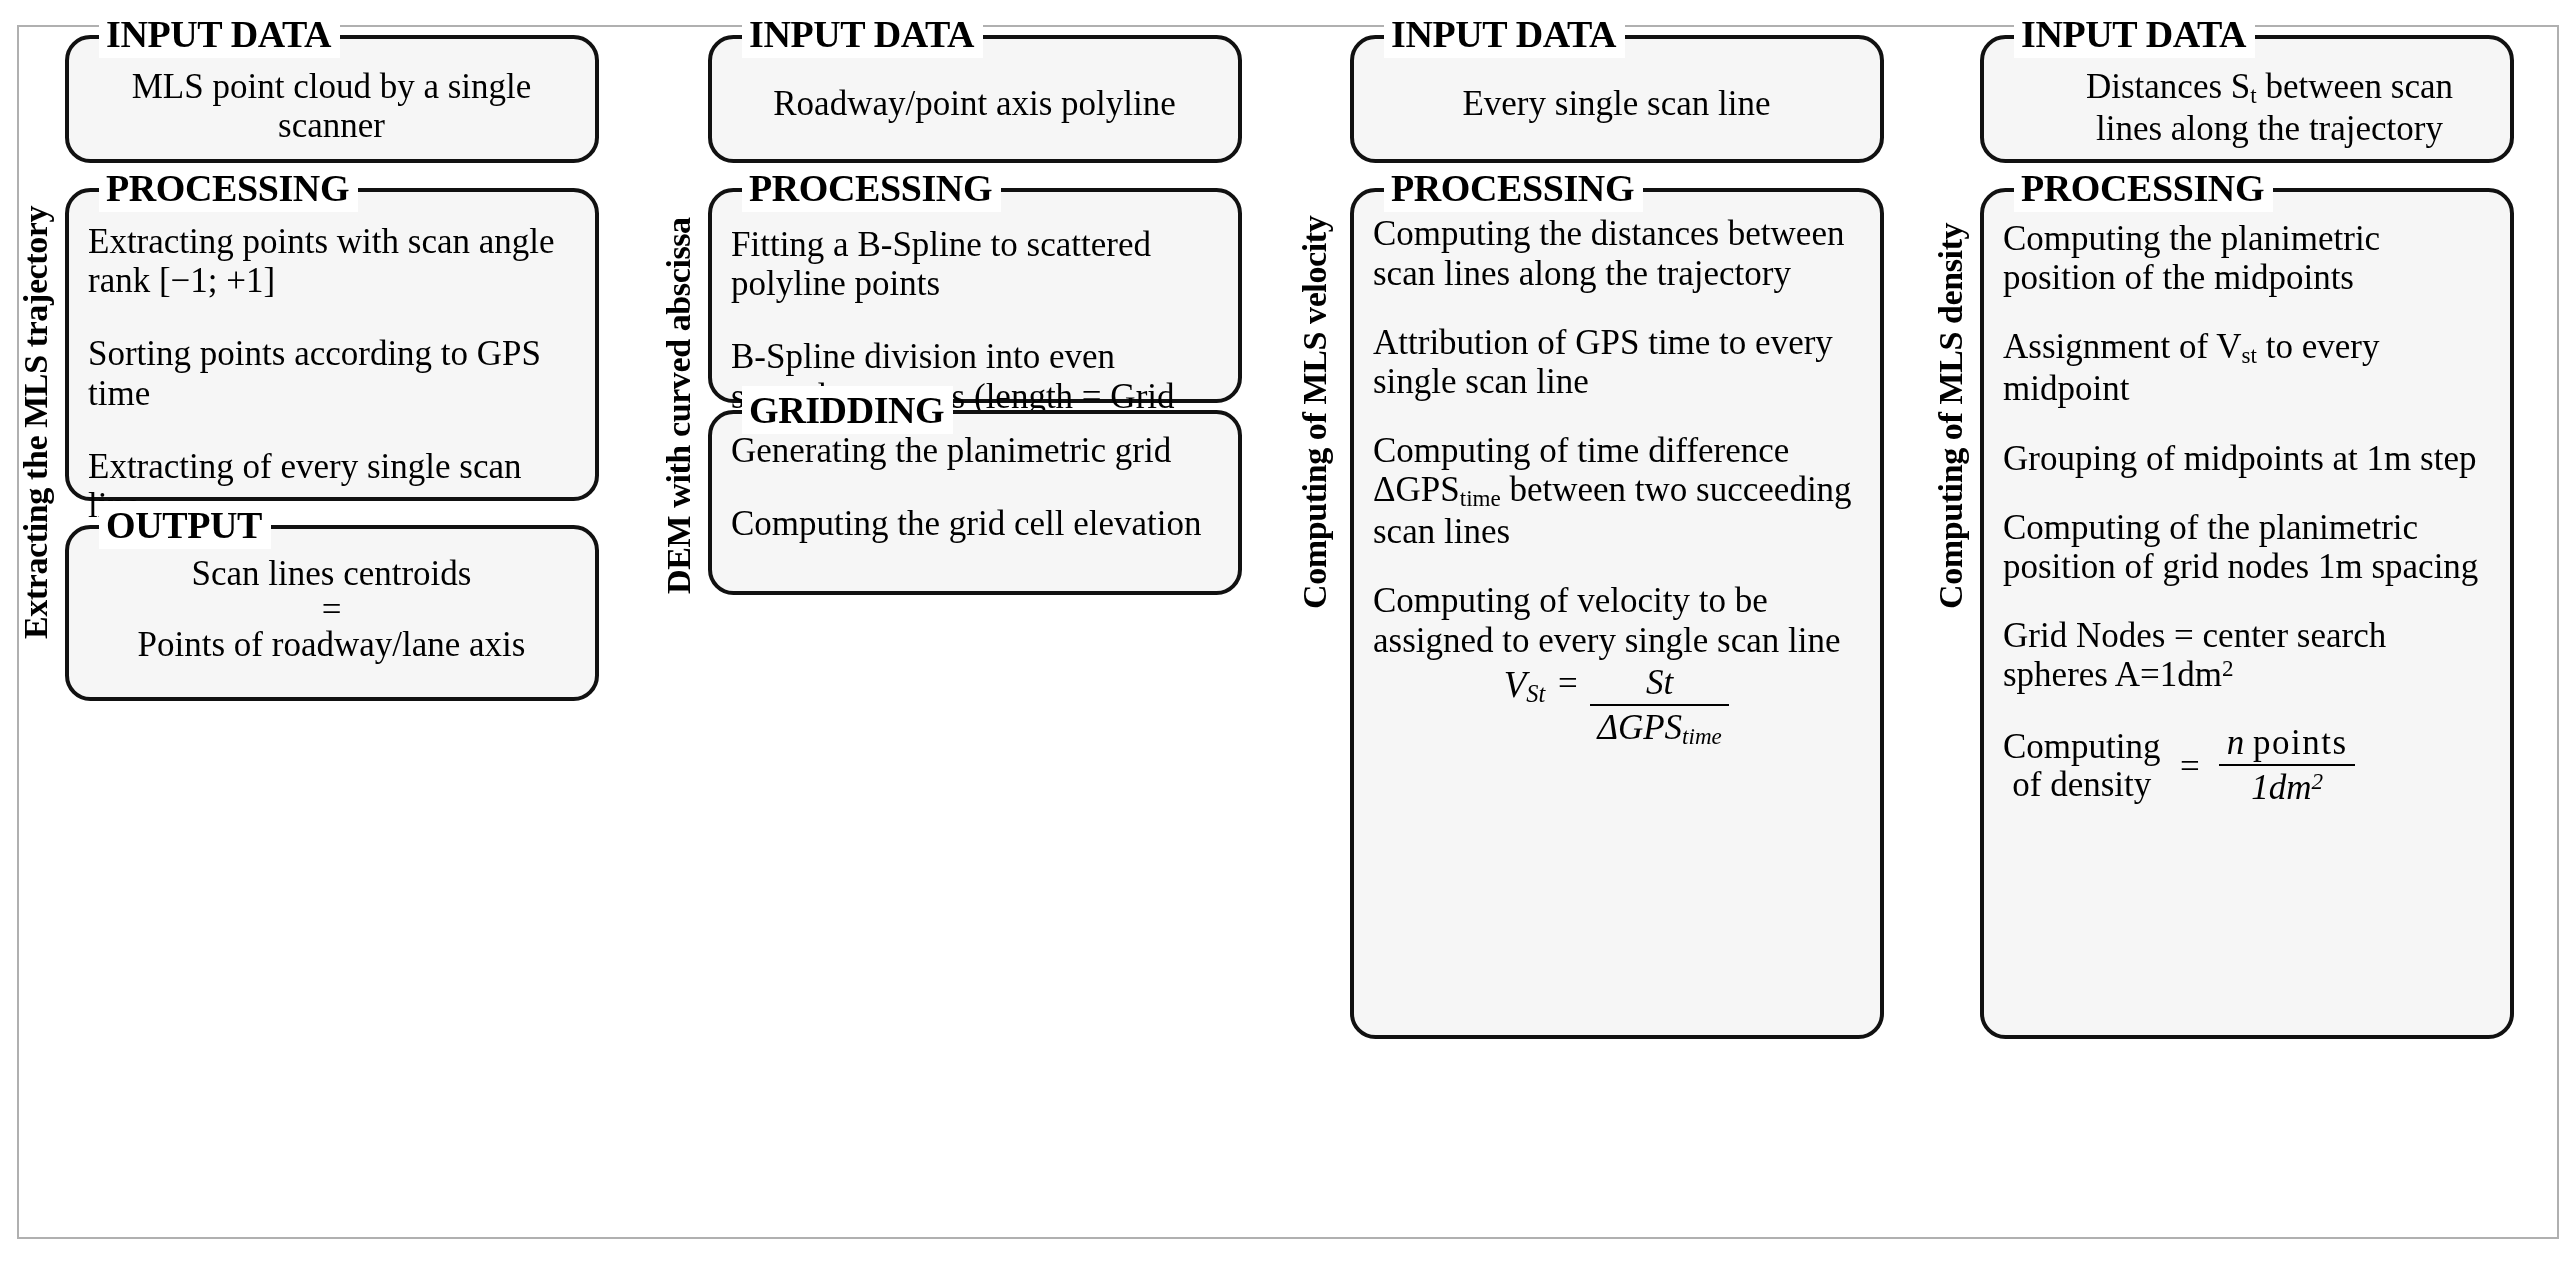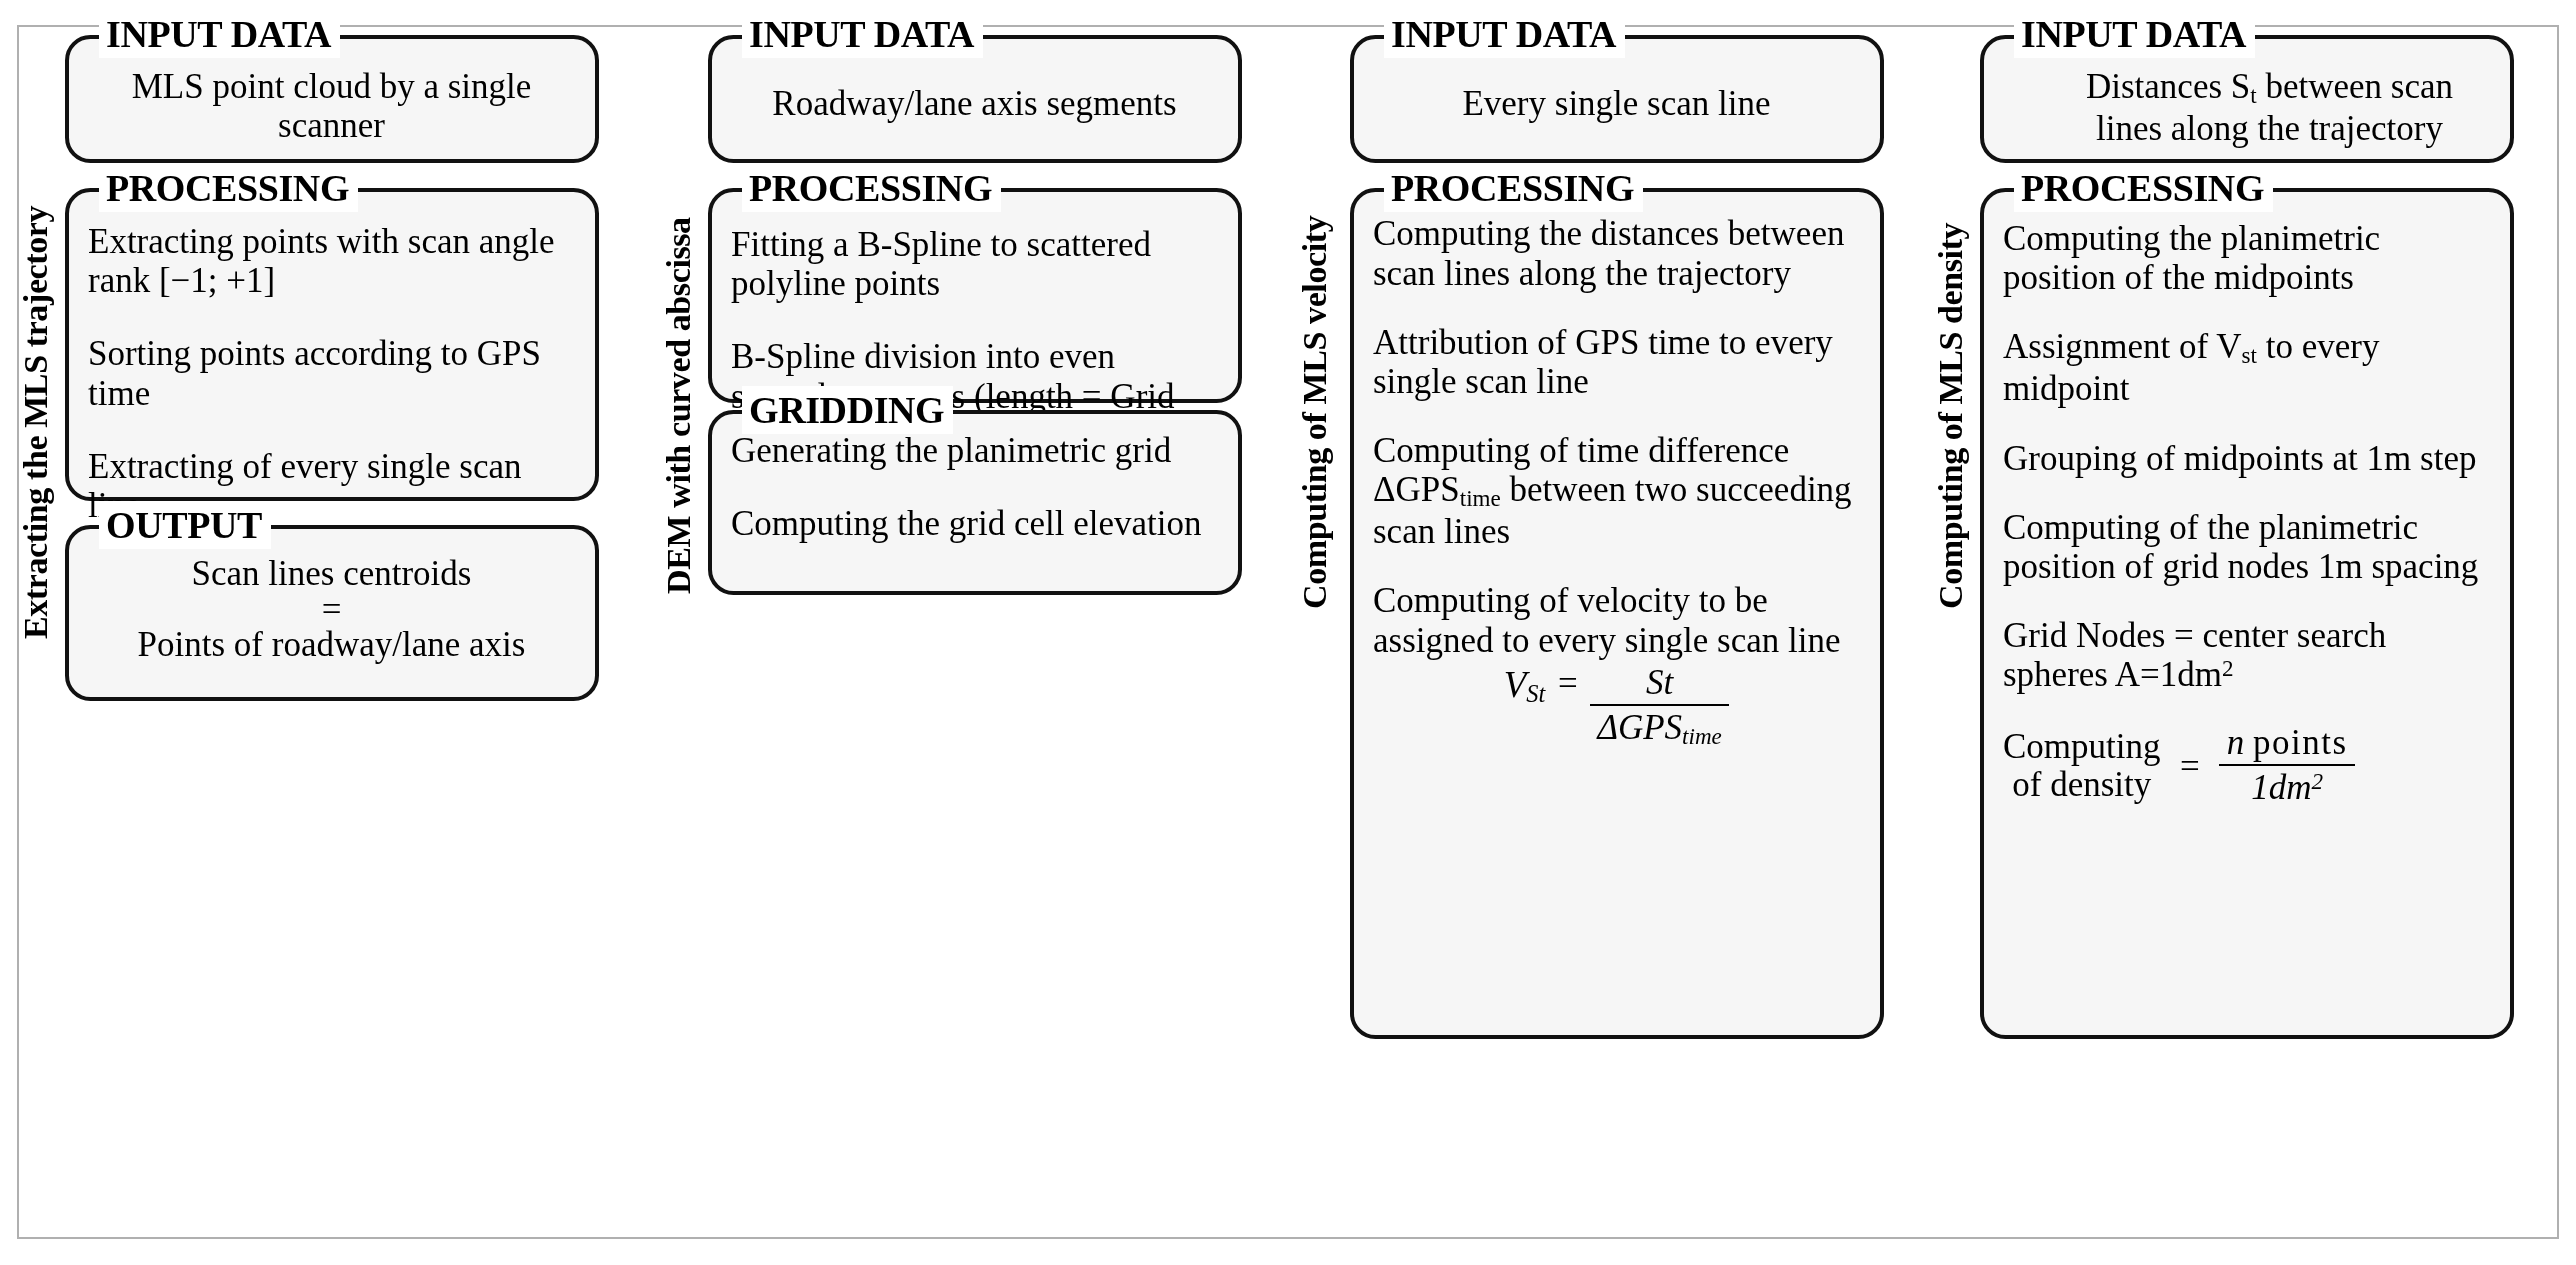--- a/index.html
+++ b/index.html
@@ -122,21 +122,21 @@
       </div>
     </div>
   </div>
 
   <div class="column" style="left:643px;width:636px;">
     <div class="vlabel" style="top:88px;height:479px;">DEM with curved abscissa</div>
 
     <div class="box" style="left:46px;top:7.5px;width:534px;height:128px;">
       <div class="legend">INPUT DATA</div>
       <div class="body center" style="padding-top:45px;">
-        <div class="item">Roadway/lane axis segments</div>
+        <div class="item">Roadway/point axis polyline</div>
       </div>
     </div>
 
     <div class="box" style="left:46px;top:161px;width:534px;height:215px;">
       <div class="legend">PROCESSING</div>
       <div class="body" style="padding-top:33px;">
         <div class="item">Fitting a B-Spline to scattered polyline points</div>
         <div class="item">B-Spline division into even spaced segments (length = Grid Step)</div>
       </div>
     </div>

